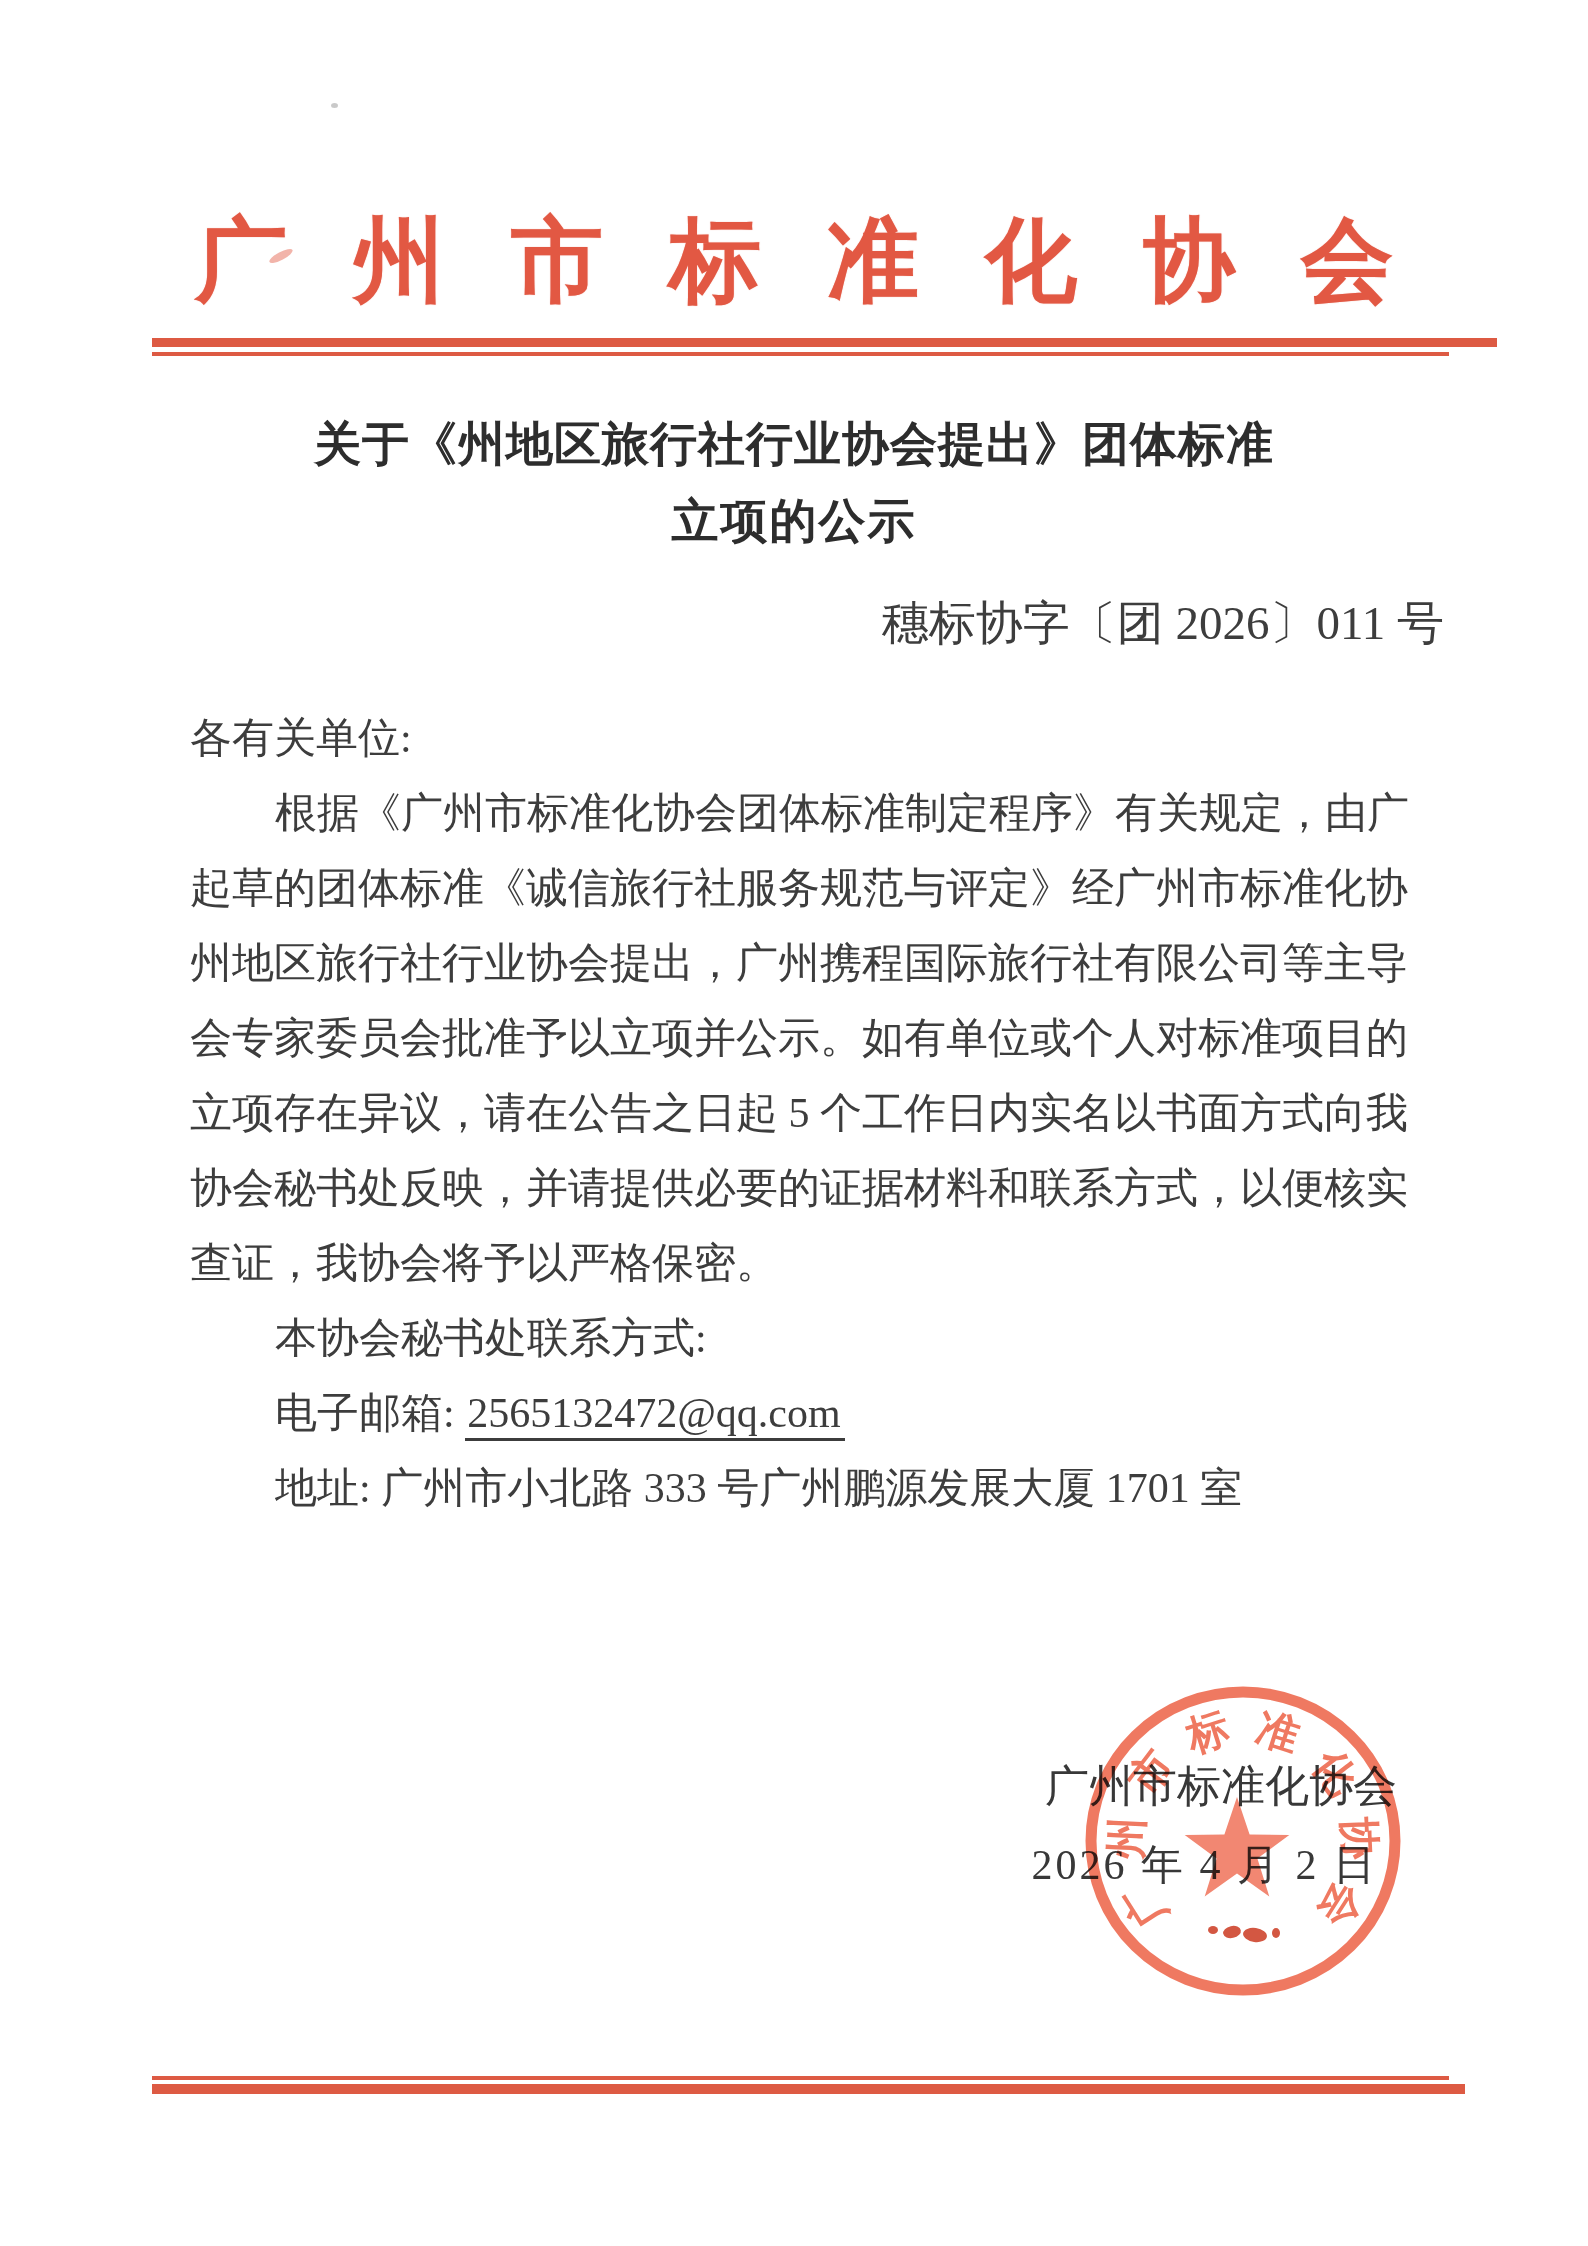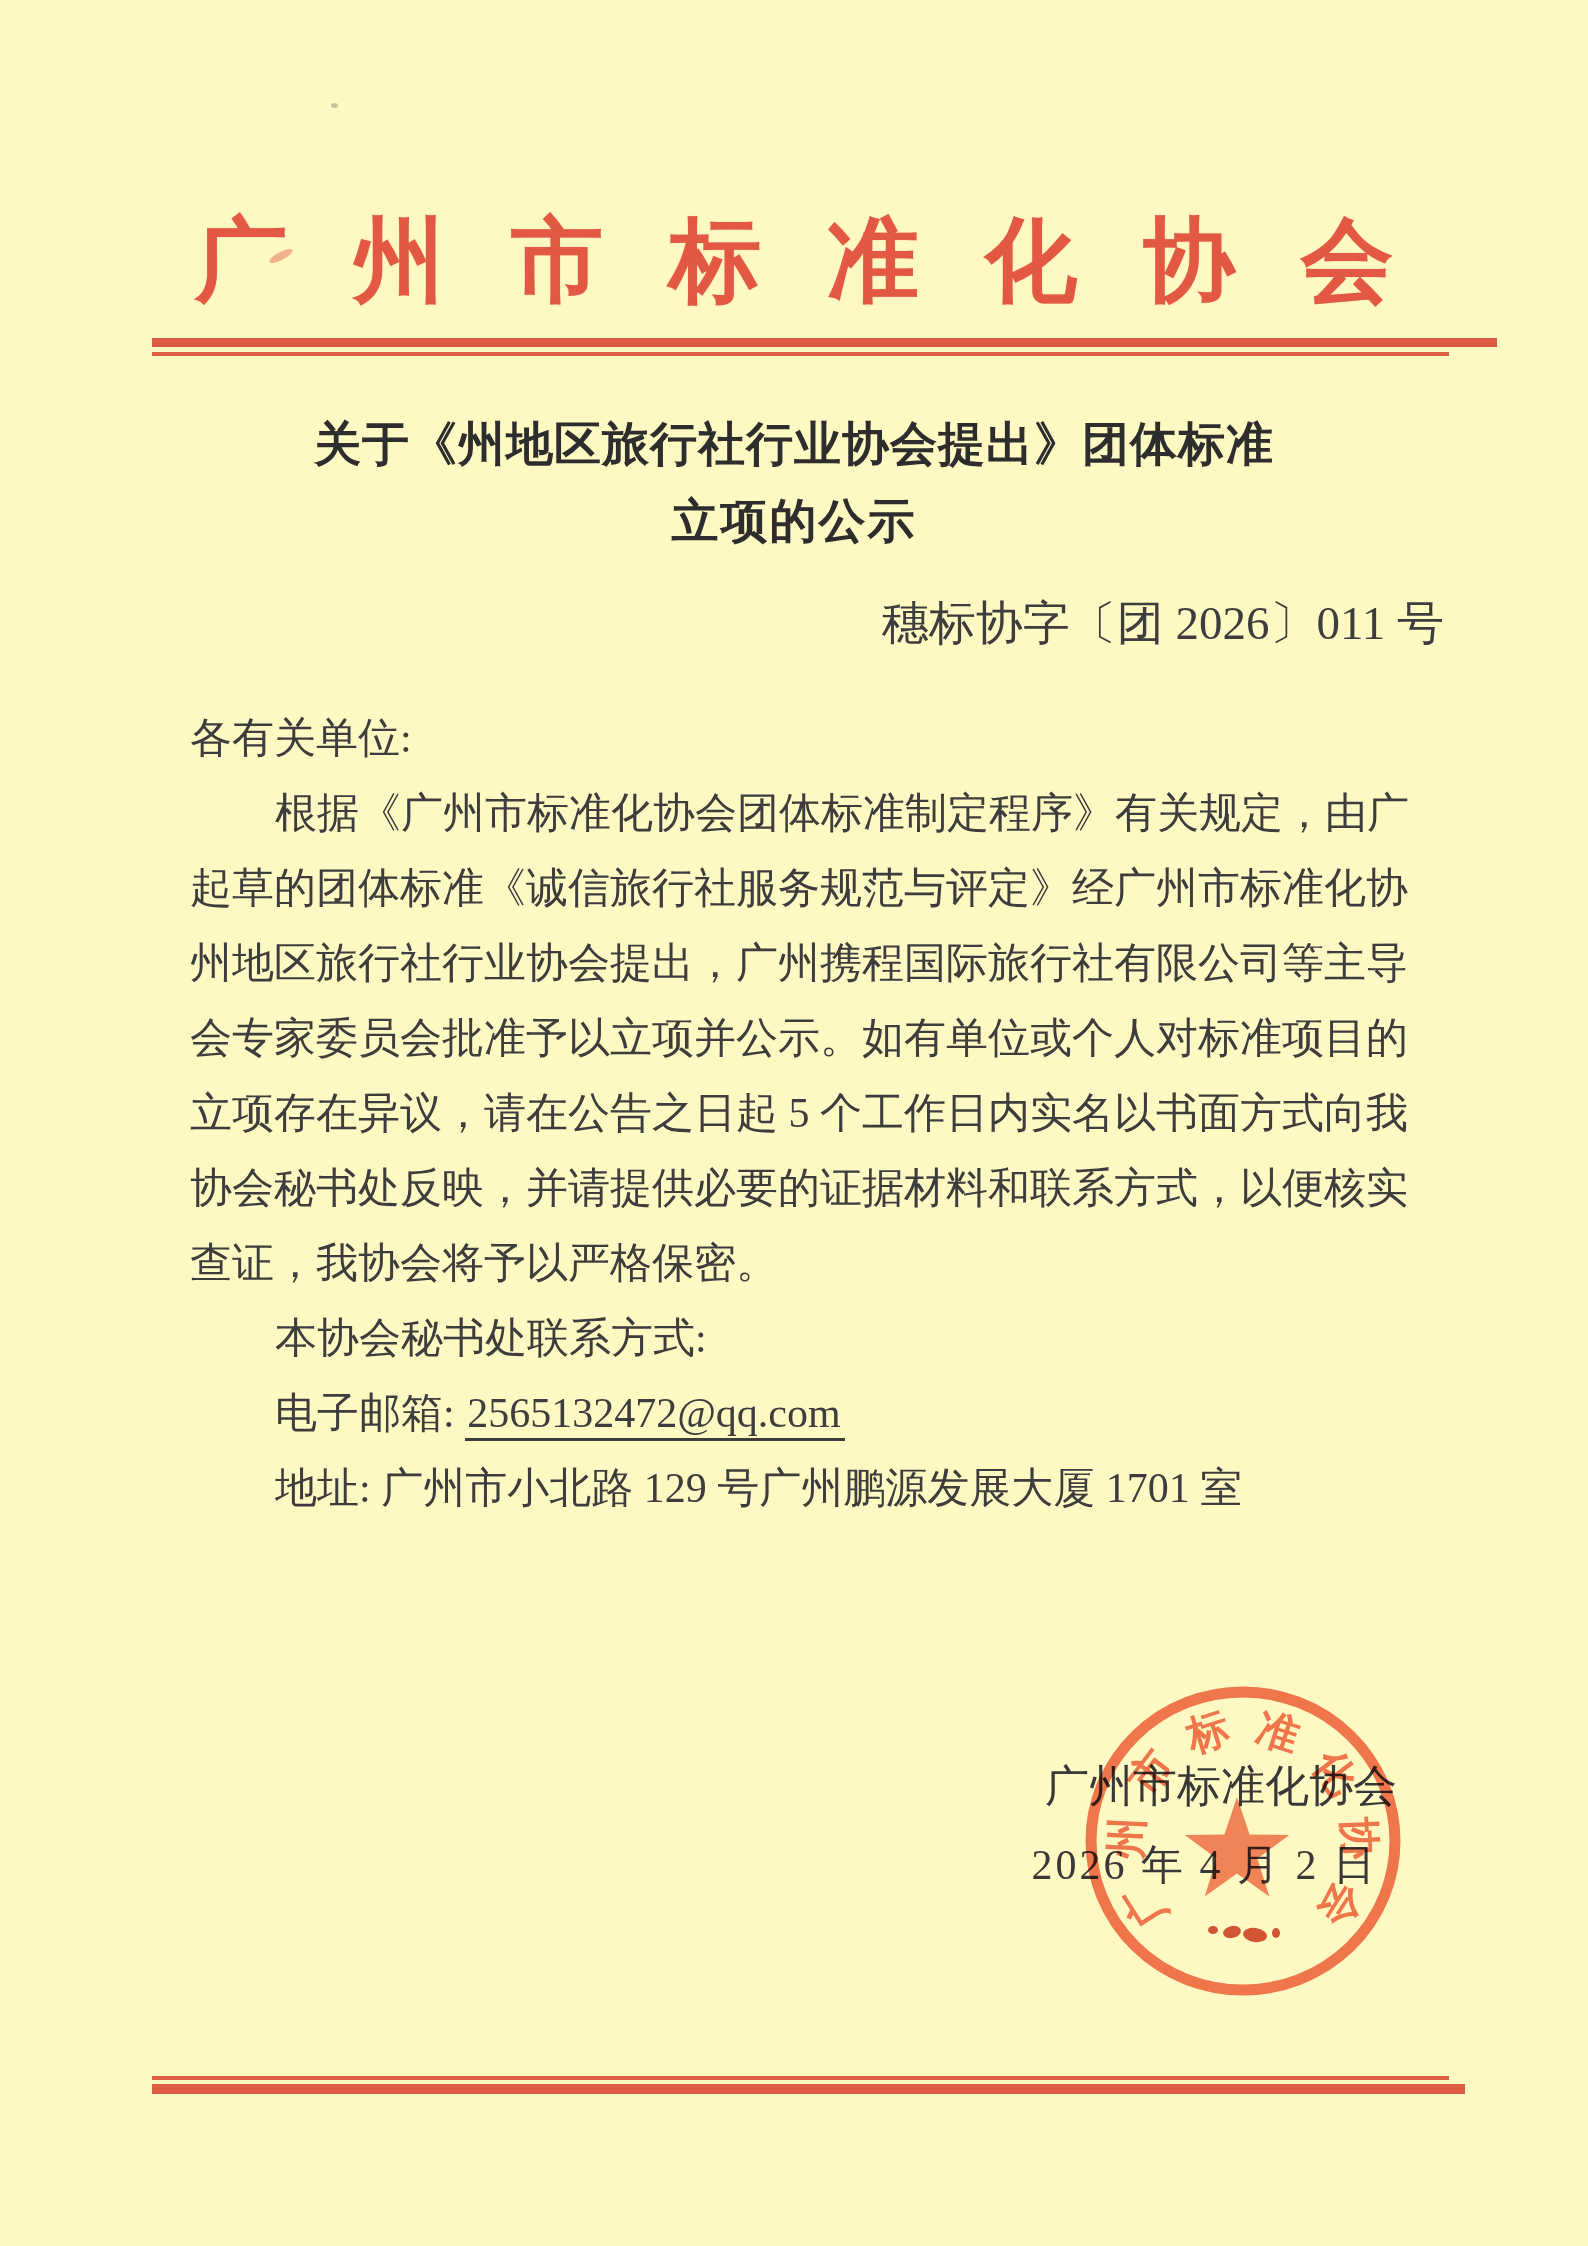--- a/index.html
+++ b/index.html
@@ -9,21 +9,21 @@
     --ink:#3d3d3d;
     --title-ink:#2d2d2d;
   }
   *{margin:0;padding:0;box-sizing:border-box;}
   html,body{background:#888;}
   .page{
     position:relative;
     width:1588px;
     height:2246px;
     margin:0 auto;
-    background:#fef9c3;
+    background:#ffffff;
     overflow:hidden;
     font-family:"Liberation Serif","DejaVu Serif",serif;
     color:var(--ink);
   }
   
   .speck{
     position:absolute;left:331px;top:103px;width:7px;height:5px;
     background:rgba(60,60,60,.28);border-radius:50%;
   }
   .speck2{
@@ -118,21 +118,21 @@
     <div class="body-line">各有关单位:</div>
     <div class="body-line indent">根据《广州市标准化协会团体标准制定程序》有关规定，由广</div>
     <div class="body-line">起草的团体标准《诚信旅行社服务规范与评定》经广州市标准化协</div>
     <div class="body-line">州地区旅行社行业协会提出，广州携程国际旅行社有限公司等主导</div>
     <div class="body-line">会专家委员会批准予以立项并公示。如有单位或个人对标准项目的</div>
     <div class="body-line">立项存在异议，请在公告之日起 5 个工作日内实名以书面方式向我</div>
     <div class="body-line">协会秘书处反映，并请提供必要的证据材料和联系方式，以便核实</div>
     <div class="body-line">查证，我协会将予以严格保密。</div>
     <div class="body-line indent">本协会秘书处联系方式:</div>
     <div class="body-line indent"><span>电子邮箱: </span><span class="email-underline">2565132472@qq.com</span></div>
-    <div class="body-line indent">地址: 广州市小北路 129 号广州鹏源发展大厦 1701 室</div>
+    <div class="body-line indent">地址: 广州市小北路 333 号广州鹏源发展大厦 1701 室</div>
   </div>
 
   <div class="sign-org">广州市标准化协会</div>
   <div class="sign-date">2026 年 4 月 2 日</div>
 
   <svg class="seal" viewBox="0 0 326 316">
     <ellipse cx="163" cy="158" rx="152" ry="149" fill="none" stroke="#ee6f55" stroke-width="11"></ellipse>
     <polygon fill="#ee6f55" fill-opacity="0.9" points="157,114 169.6,151.6 209.3,152 177.4,175.6 189.3,213.5 157,190.5 124.7,213.5 136.6,175.6 104.7,152 144.4,151.6"></polygon>
     <text x="0" y="0" transform="translate(65.2,222.3) rotate(-122.5)" text-anchor="middle" dominant-baseline="central">广</text>
     <text x="0" y="0" transform="translate(47.1,154.9) rotate(-87.5)" text-anchor="middle" dominant-baseline="central">州</text>

